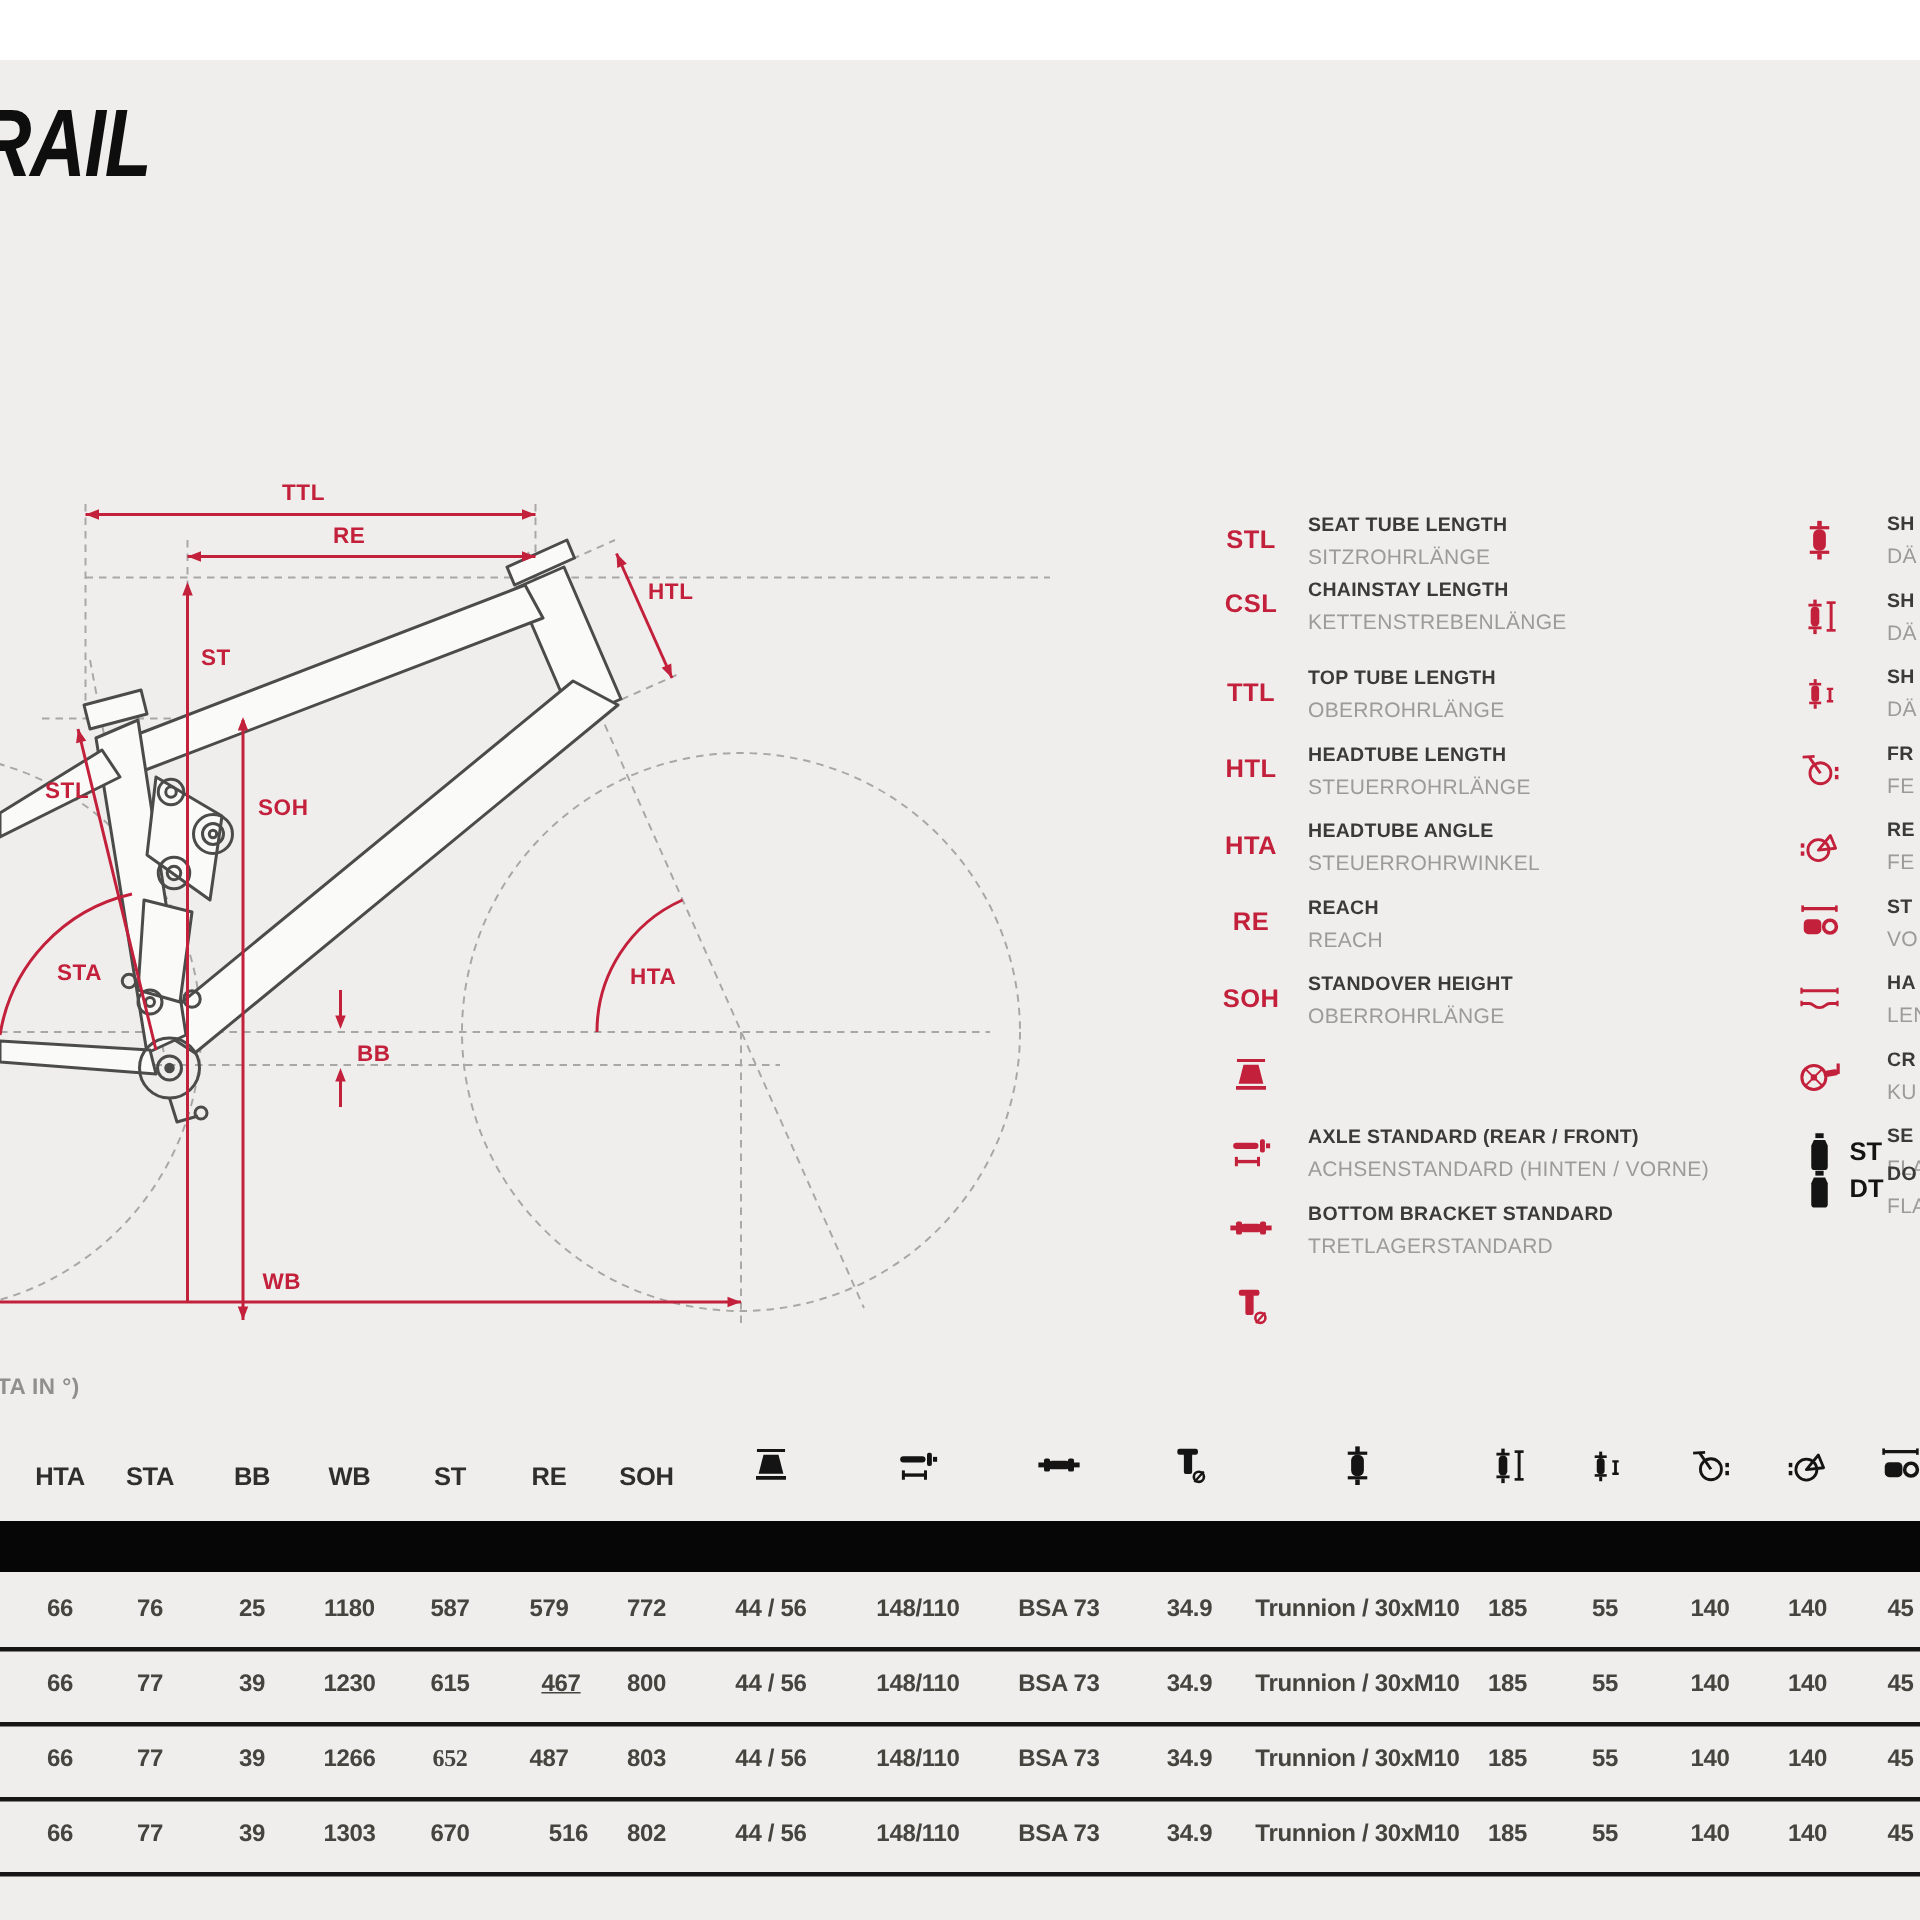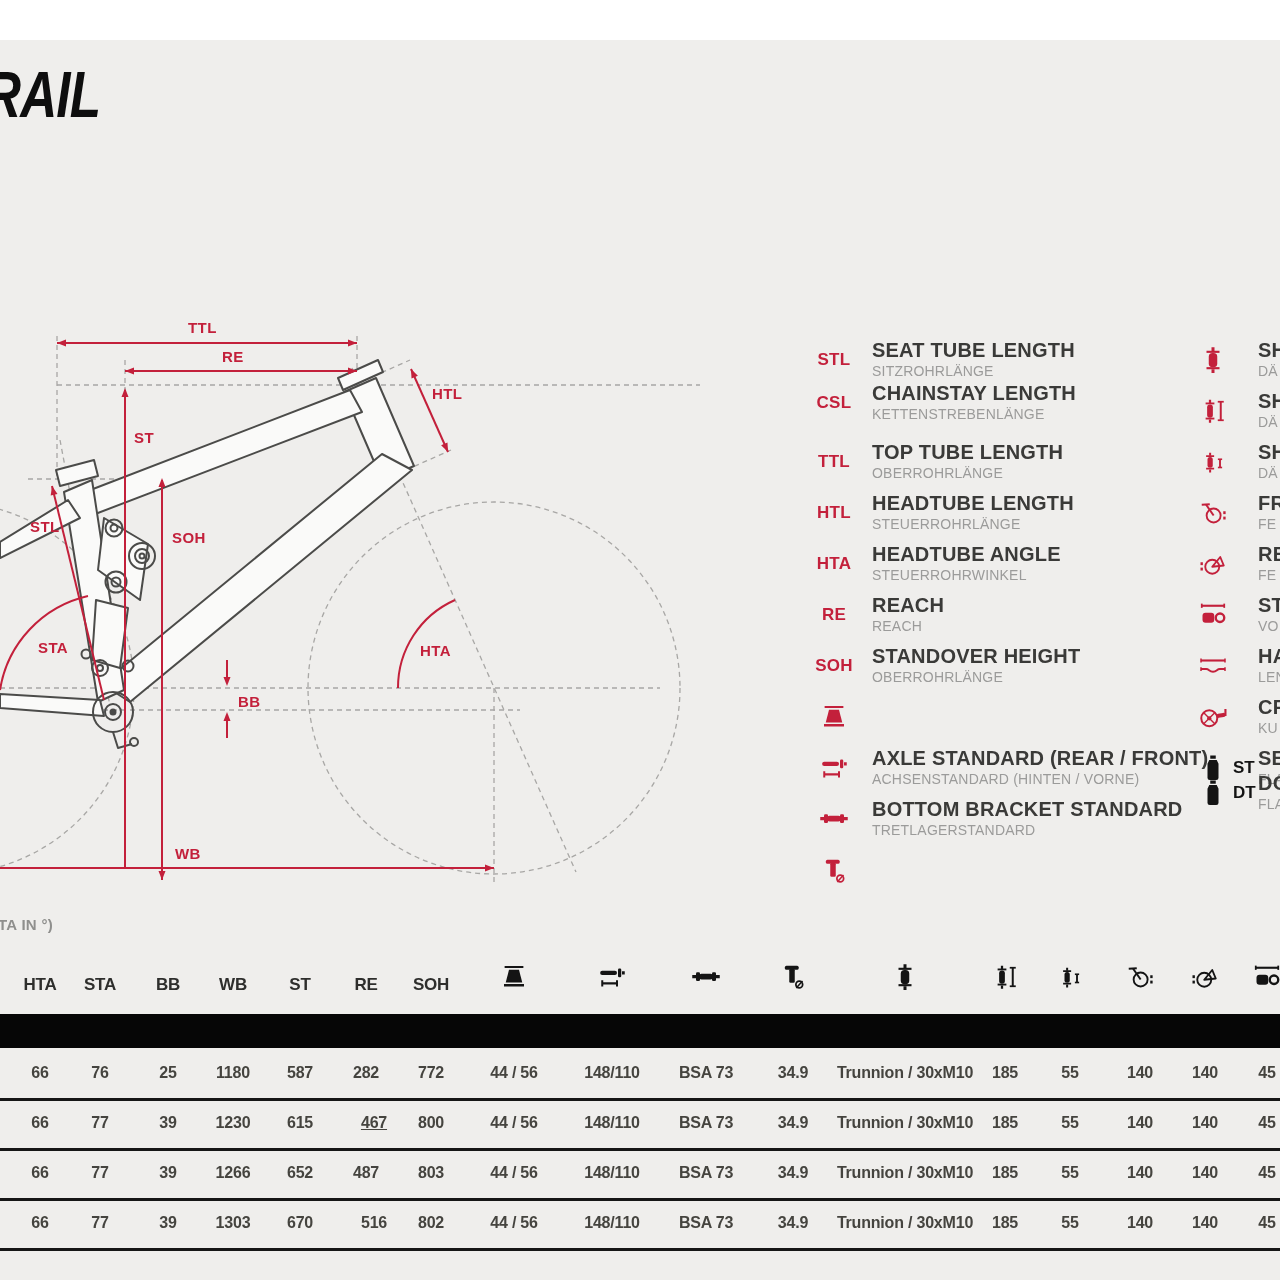--- a/index.html
+++ b/index.html
@@ -8,21 +8,21 @@
   .topband{position:absolute;left:0;top:0;width:1280px;height:40px;background:#ffffff;}
   .title{position:absolute;left:-16px;top:58px;font-size:64px;font-style:italic;font-weight:700;
          color:#0e0e0e;letter-spacing:-1px;transform:scaleX(.8);transform-origin:left top;white-space:nowrap;}
   svg text{font-family:"Liberation Sans","DejaVu Sans",sans-serif;}
   .dim-label{font-size:15px;font-weight:700;fill:#c3203b;letter-spacing:.4px;}
   
   .leg-row{position:absolute;height:48px;display:flex;align-items:center;}
   .leg-abbr{display:inline-block;width:52px;text-align:center;color:#c3203b;font-weight:700;font-size:17px;letter-spacing:.3px;}
   .leg-iconbox{display:inline-flex;width:52px;justify-content:center;color:#c3203b;}
   .leg-text{margin-left:12px;}
-  .leg-title{font-size:20px;line-height:22px;font-weight:700;color:#3a3a38;letter-spacing:.2px;white-space:nowrap;}
+  .leg-title{font-size:13px;line-height:22px;font-weight:700;color:#3a3a38;letter-spacing:.2px;white-space:nowrap;}
   .leg-sub{font-size:14px;line-height:21px;font-weight:400;color:#9b9b9a;letter-spacing:.2px;white-space:nowrap;}
   .legr-row{position:absolute;left:1196px;height:48px;}
   .legr-icon{position:absolute;left:0;top:50%;transform:translateY(-50%);width:34px;display:flex;justify-content:center;color:#c3203b;}
   .legr-icon.dark{color:#141414;}
   .legr-tag{position:absolute;left:37px;top:50%;transform:translateY(-50%);font-size:17px;font-weight:700;color:#141414;}
   .legr-frag{position:absolute;left:62px;top:50%;transform:translateY(-50%);white-space:nowrap;}
   
   .note{position:absolute;top:916px;font-size:15px;font-weight:700;color:#8f8f8d;letter-spacing:.3px;white-space:nowrap;}
   
   .thead-label{position:absolute;top:972px;height:26px;line-height:26px;width:90px;text-align:center;
@@ -470,21 +470,21 @@
         </svg></div>
     </div>
   <div class="blackband"></div>
   <div id="table-body">
       <div class="trow" style="top: 1048px;">
         <div class="tcell" style="left: -5px; width: 90px;">66</div>
         <div class="tcell" style="left: 55px; width: 90px;">76</div>
         <div class="tcell" style="left: 123px; width: 90px;">25</div>
         <div class="tcell" style="left: 188px; width: 90px;">1180</div>
         <div class="tcell" style="left: 255px; width: 90px;">587</div>
-        <div class="tcell" style="left: 321px; width: 90px;">282</div>
+        <div class="tcell" style="left: 321px; width: 90px;">579</div>
         <div class="tcell" style="left: 386px; width: 90px;">772</div>
         <div class="tcell" style="left: 469px; width: 90px;">44 / 56</div>
         <div class="tcell" style="left: 567px; width: 90px;">148/110</div>
         <div class="tcell" style="left: 661px; width: 90px;">BSA 73</div>
         <div class="tcell" style="left: 748px; width: 90px;">34.9</div>
         <div class="tcell" style="left: 830px; width: 150px;">Trunnion / 30xM10</div>
         <div class="tcell" style="left: 960px; width: 90px;">185</div>
         <div class="tcell" style="left: 1025px; width: 90px;">55</div>
         <div class="tcell" style="left: 1095px; width: 90px;">140</div>
         <div class="tcell" style="left: 1160px; width: 90px;">140</div>
@@ -507,41 +507,41 @@
         <div class="tcell" style="left: 1025px; width: 90px;">55</div>
         <div class="tcell" style="left: 1095px; width: 90px;">140</div>
         <div class="tcell" style="left: 1160px; width: 90px;">140</div>
         <div class="tcell" style="left: 1222px; width: 90px;">45</div>
       </div>
       <div class="trow" style="top: 1148px;">
         <div class="tcell" style="left: -5px; width: 90px;">66</div>
         <div class="tcell" style="left: 55px; width: 90px;">77</div>
         <div class="tcell" style="left: 123px; width: 90px;">39</div>
         <div class="tcell" style="left: 188px; width: 90px;">1266</div>
-        <div class="tcell" style="left: 255px; width: 90px;">652</div>
+        <div class="tcell" style="left: 255px; width: 90px; font-family: Liberation Serif, serif;">652</div>
         <div class="tcell" style="left: 321px; width: 90px;">487</div>
         <div class="tcell" style="left: 386px; width: 90px;">803</div>
         <div class="tcell" style="left: 469px; width: 90px;">44 / 56</div>
         <div class="tcell" style="left: 567px; width: 90px;">148/110</div>
         <div class="tcell" style="left: 661px; width: 90px;">BSA 73</div>
         <div class="tcell" style="left: 748px; width: 90px;">34.9</div>
         <div class="tcell" style="left: 830px; width: 150px;">Trunnion / 30xM10</div>
         <div class="tcell" style="left: 960px; width: 90px;">185</div>
         <div class="tcell" style="left: 1025px; width: 90px;">55</div>
         <div class="tcell" style="left: 1095px; width: 90px;">140</div>
         <div class="tcell" style="left: 1160px; width: 90px;">140</div>
         <div class="tcell" style="left: 1222px; width: 90px;">45</div>
       </div>
       <div class="trow" style="top: 1198px;">
         <div class="tcell" style="left: -5px; width: 90px;">66</div>
         <div class="tcell" style="left: 55px; width: 90px;">77</div>
         <div class="tcell" style="left: 123px; width: 90px;">39</div>
         <div class="tcell" style="left: 188px; width: 90px;">1303</div>
         <div class="tcell" style="left: 255px; width: 90px;">670</div>
-        <div class="tcell" style="left: 329px; width: 90px;">516</div>
+        <div class="tcell" style="left: 302px; width: 90px; text-align: right;">516</div>
         <div class="tcell" style="left: 386px; width: 90px;">802</div>
         <div class="tcell" style="left: 469px; width: 90px;">44 / 56</div>
         <div class="tcell" style="left: 567px; width: 90px;">148/110</div>
         <div class="tcell" style="left: 661px; width: 90px;">BSA 73</div>
         <div class="tcell" style="left: 748px; width: 90px;">34.9</div>
         <div class="tcell" style="left: 830px; width: 150px;">Trunnion / 30xM10</div>
         <div class="tcell" style="left: 960px; width: 90px;">185</div>
         <div class="tcell" style="left: 1025px; width: 90px;">55</div>
         <div class="tcell" style="left: 1095px; width: 90px;">140</div>
         <div class="tcell" style="left: 1160px; width: 90px;">140</div>

